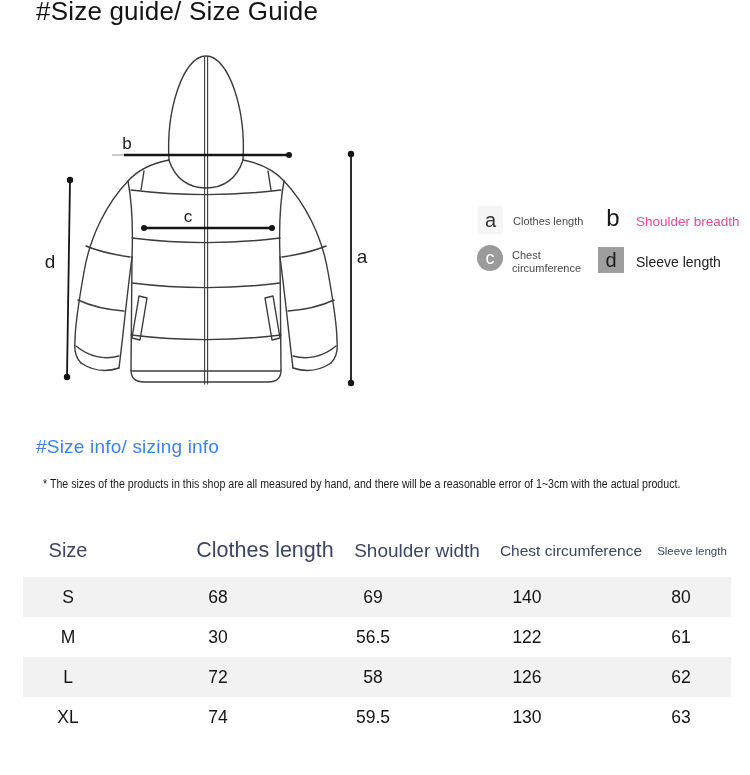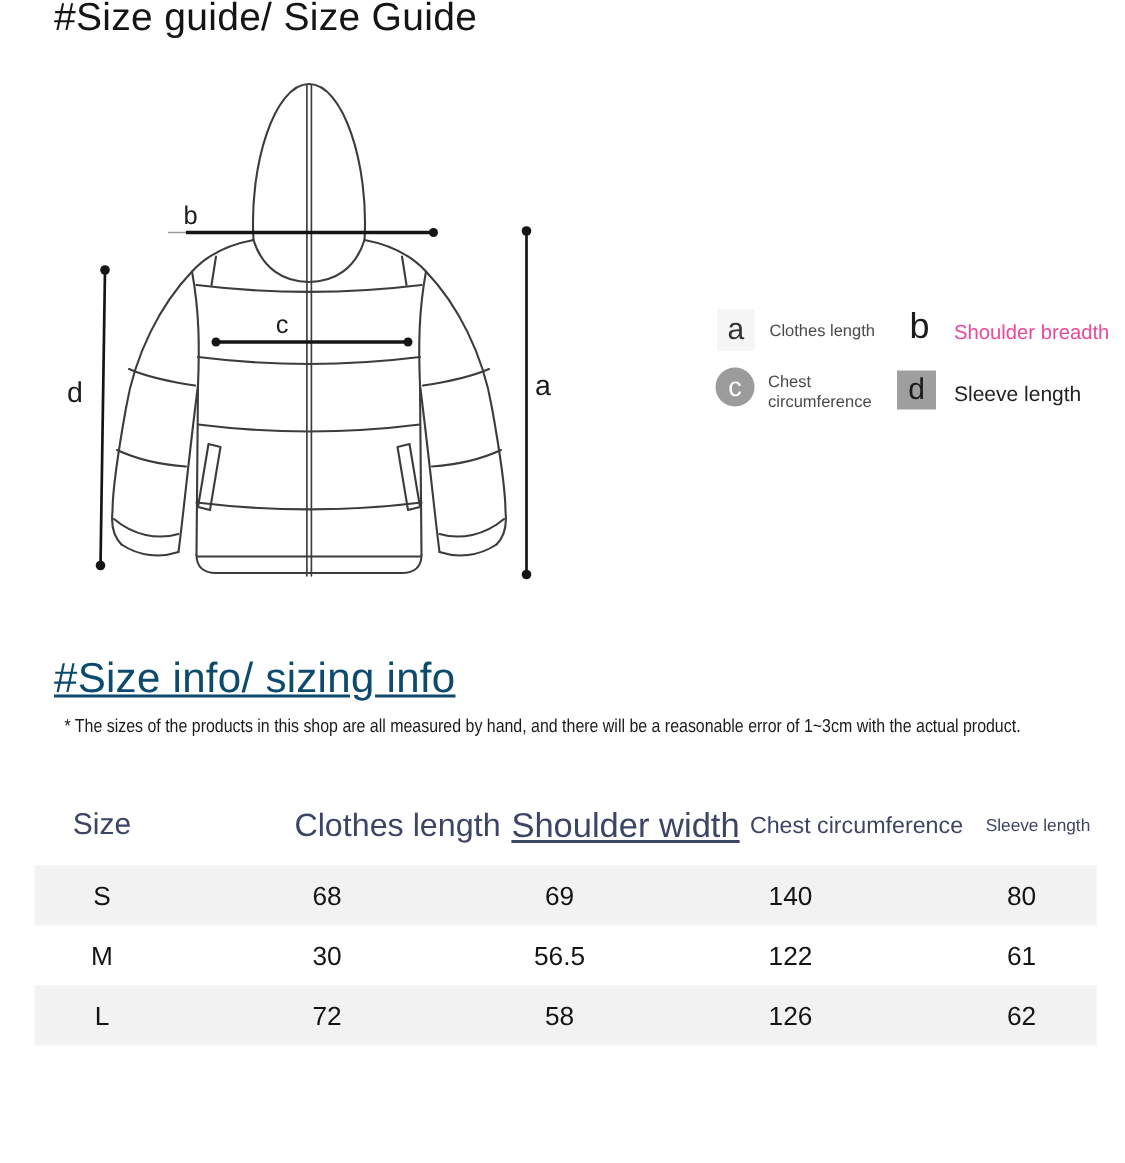--- a/index.html
+++ b/index.html
@@ -1,21 +1,21 @@
 <!DOCTYPE html>
 <html><head>
 <meta charset="utf-8">
 <style>
   html,body{margin:0;padding:0;background:#ffffff;}
   body{width:750px;height:775px;position:relative;font-family:"Liberation Sans",sans-serif;color:#161616;overflow:hidden;}
   .abs{position:absolute;}
 
   
   .title-main{left:36px;top:-4px;font-size:26px;font-weight:500;letter-spacing:.2px;color:#141414;}
-  .title-info{left:36px;top:436px;font-size:28px;font-weight:500;letter-spacing:.2px;color:#0c4a6e;text-decoration:underline;}
+  .title-info{left:36px;top:436px;font-size:19px;font-weight:500;letter-spacing:.2px;color:#3b82f6;}
   .disclaimer{left:43px;top:477px;font-size:12.5px;font-weight:500;color:#1b1b1b;white-space:nowrap;
               transform:scaleX(.85);transform-origin:left top;}
 
   
   .diagram{left:40px;top:50px;width:340px;height:350px;}
   .diagram svg{display:block;}
   .diagram text{font-family:"Liberation Sans",sans-serif;fill:#1c1c1c;}
 
   
   .legend-box{font-size:20px;color:#333;display:flex;align-items:center;justify-content:center;}
@@ -30,21 +30,21 @@
 
   
   .size-table{left:23px;top:524px;width:708px;}
   .thead,.trow{display:grid;grid-template-columns:90px 210px 100px 208px 100px;align-items:center;justify-items:center;}
   .thead{height:53px;}
   .trow{height:40px;}
   .trow.stripe{background:#f2f2f2;}
   .th{color:#3d4565;font-weight:400;white-space:nowrap;}
   .th.c1{font-size:20px;}
   .th.c2{font-size:21.5px;transform:translateX(47px);}
-  .th.c3{font-size:23px;transform:translateX(44px);text-decoration:underline;}
+  .th.c3{font-size:19px;transform:translateX(44px);}
   .th.c4{font-size:15.5px;transform:translateX(44px);}
   .th.c5{font-size:11.5px;transform:translateX(11px);}
   .td{font-size:17.5px;color:#141414;}
 </style>
 </head>
 <body>
 
 <div class="abs title-main">#Size guide/ Size Guide</div>
 
 <div class="abs diagram">
@@ -152,13 +152,20 @@
   </div>
 
   <div class="trow stripe">
     <div class="td">L</div>
     <div class="td">72</div>
     <div class="td">58</div>
     <div class="td">126</div>
     <div class="td">62</div>
   </div>
 
+  <div class="trow">
+    <div class="td">XL</div>
+    <div class="td">74</div>
+    <div class="td">59.5</div>
+    <div class="td">130</div>
+    <div class="td">63</div>
+  </div>
 </div>
 
 </body></html>

